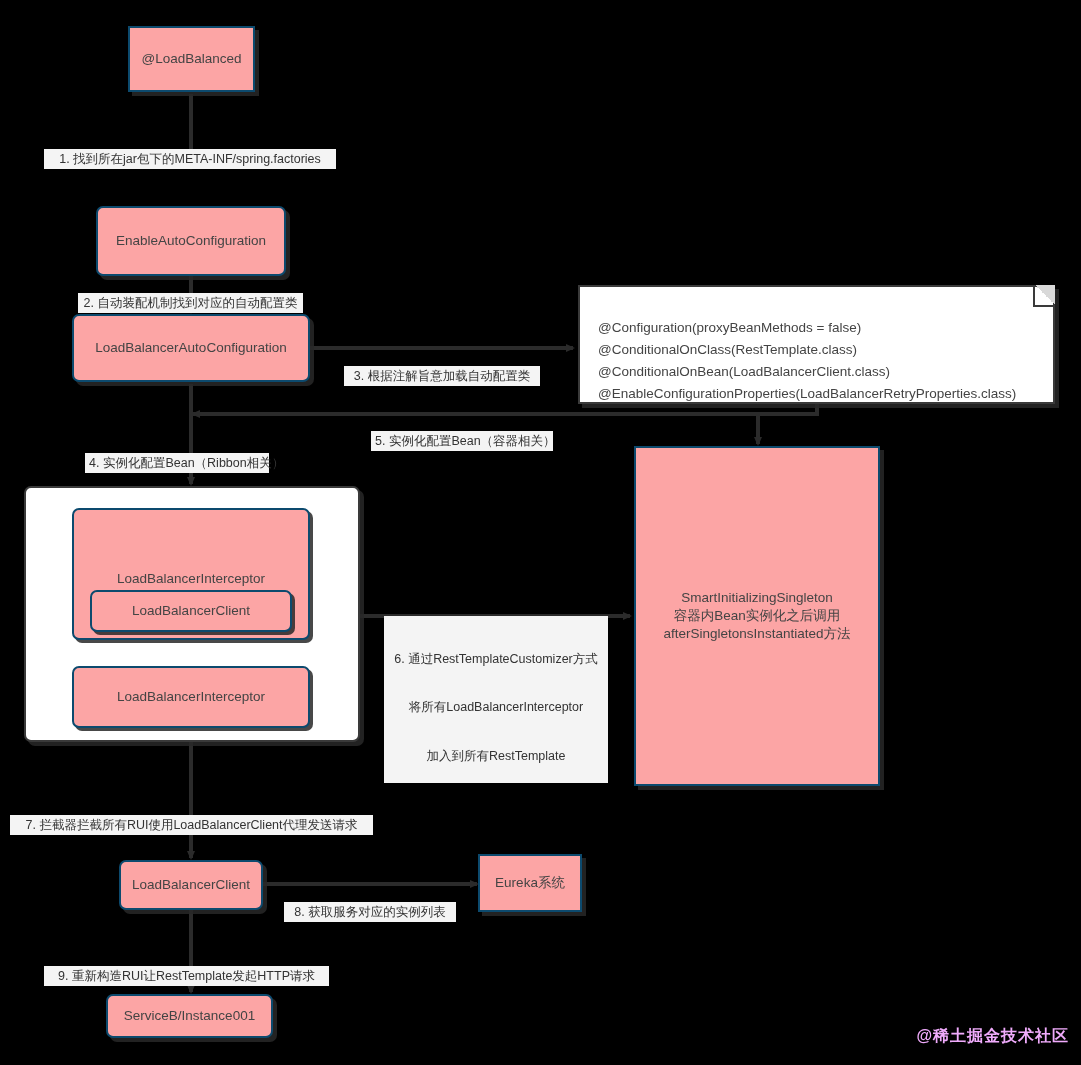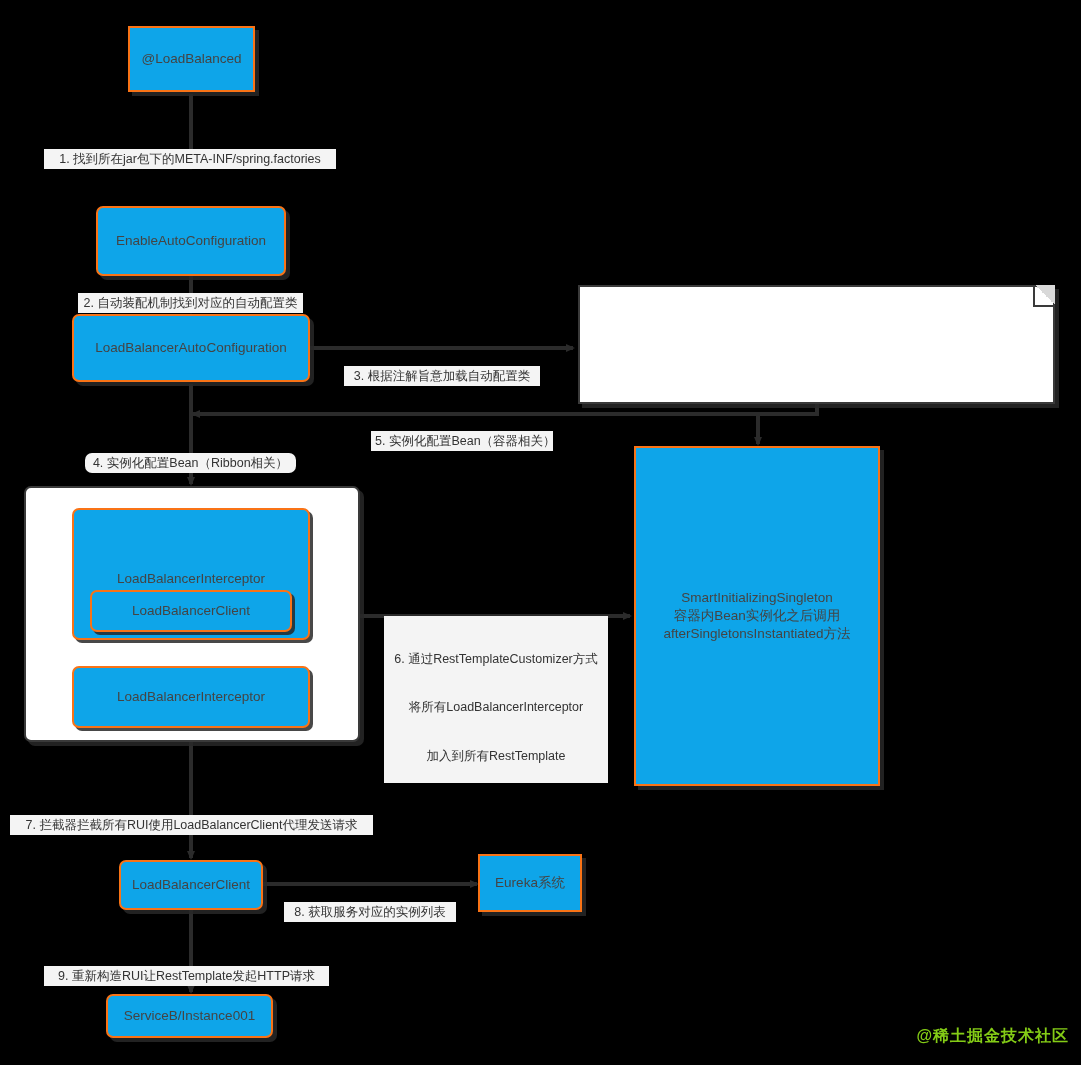--- a/index.html
+++ b/index.html
@@ -1,20 +1,20 @@
 <!DOCTYPE html>
 <html><head>
 <meta charset="utf-8">
 <style>
   html,body{margin:0;padding:0;background:#000;}
   body{width:1081px;height:1065px;position:relative;overflow:hidden;
        font-family:"Liberation Sans","DejaVu Sans",sans-serif;}
   #canvas{position:absolute;inset:0;width:1081px;height:1065px;}
 
-  .node{position:absolute;background:#0ea5e9;border:2px solid #f97316;
+  .node{position:absolute;background:#fca5a5;border:2px solid #0c4a6e;
         box-sizing:border-box;display:flex;align-items:center;justify-content:flex-start;
         text-align:center;color:#444;font-size:13.5px;line-height:1.35;
         box-shadow:4px 4px 0 rgba(40,40,40,.85);z-index:5;}
   .node.round{border-radius:7px;}
   .node.sharp{border-radius:0;}
   .node.plain{box-shadow:3px 3px 0 rgba(40,40,40,.85);}
 
   .group{position:absolute;background:#fff;border:2px solid #3a3a3a;
          border-radius:7px;box-sizing:border-box;
          box-shadow:4px 4px 0 rgba(40,40,40,.85);z-index:4;}
@@ -25,21 +25,21 @@
   .note .fold{position:absolute;top:-2px;right:-2px;width:20px;height:20px;
         background:linear-gradient(225deg,#d9d9d9 0 50%,transparent 50%);
         border-left:2px solid #3a3a3a;border-bottom:2px solid #3a3a3a;}
   .note pre{margin:0;font-family:inherit;font-size:13.5px;line-height:1.62;color:#444;
         white-space:pre;}
 
   .elabel{position:absolute;background:#f4f4f4;color:#333;font-size:12.5px;
           line-height:1.3;padding:2px 4px;white-space:pre;text-align:center;
           box-sizing:border-box;z-index:8;margin-top:28px;}
 
-  .wm{position:absolute;right:12px;bottom:18px;color:#84cc16;font-size:16px;
+  .wm{position:absolute;right:12px;bottom:18px;color:#f0abfc;font-size:16px;
       font-weight:bold;letter-spacing:1px;z-index:9;}
 
   .nlabel{display:block;width:100%;}
 </style>
 </head>
 <body>
 
 <svg id="canvas" viewBox="0 0 1081 1065" xmlns="http://www.w3.org/2000/svg">
   <defs>
     <marker id="ah" markerWidth="10" markerHeight="10" refX="7" refY="4" orient="auto" markerUnits="userSpaceOnUse">
@@ -77,20 +77,24 @@
 <div class="node round" style="left:96px;top:170px;width:190px;height:70px;margin-top:36px;">
   <span class="nlabel">EnableAutoConfiguration</span>
 </div>
 
 <div class="node round" style="left:72px;top:314px;width:238px;height:68px;">
   <span class="nlabel">LoadBalancerAutoConfiguration</span>
 </div>
 
 <div class="note" style="left:578px;top:285px;width:477px;height:119px;">
   <span class="fold"></span>
+  <pre>@Configuration(proxyBeanMethods = false)
+@ConditionalOnClass(RestTemplate.class)
+@ConditionalOnBean(LoadBalancerClient.class)
+@EnableConfigurationProperties(LoadBalancerRetryProperties.class)</pre>
 </div>
 
 <div class="group" style="left:24px;top:486px;width:336px;height:256px;"></div>
 
 <div class="node round plain" style="left:72px;top:508px;width:238px;height:132px;align-items:flex-start;padding-top:60px;">
   <span class="nlabel">LoadBalancerInterceptor</span>
 </div>
 
 <div class="node round plain" style="left:90px;top:590px;width:202px;height:42px;">
   <span class="nlabel">LoadBalancerClient</span>
@@ -119,21 +123,21 @@
 <div class="node round" style="left:106px;top:994px;width:167px;height:44px;">
   <span class="nlabel">ServiceB/Instance001</span>
 </div>
 
 <div class="elabel" style="left:44px;top:121px;width:292px;">1. 找到所在jar包下的META-INF/spring.factories</div>
 
 <div class="elabel" style="left:78px;top:265px;width:225px;">2. 自动装配机制找到对应的自动配置类</div>
 
 <div class="elabel" style="left:344px;top:338px;width:196px;">3. 根据注解旨意加载自动配置类</div>
 
-<div class="elabel" style="left:85px;top:425px;width:211px;border-radius:7px;">4. 实例化配置Bean（Ribbon相关）</div>
+<div class="elabel" style="left:85px;top:425px;width:184px;">4. 实例化配置Bean（Ribbon相关）</div>
 
 <div class="elabel" style="left:371px;top:403px;width:182px;">5. 实例化配置Bean（容器相关）</div>
 
 <div class="elabel" style="left:384px;top:588px;width:224px;">
   <span style="display:block;">6. 通过RestTemplateCustomizer方式</span>
   <span style="display:block;">将所有LoadBalancerInterceptor</span>
   <span style="display:block;text-align:center;">加入到所有RestTemplate</span>
 </div>
 
 <div class="elabel" style="left:10px;top:787px;width:363px;">7. 拦截器拦截所有RUI使用LoadBalancerClient代理发送请求</div>

